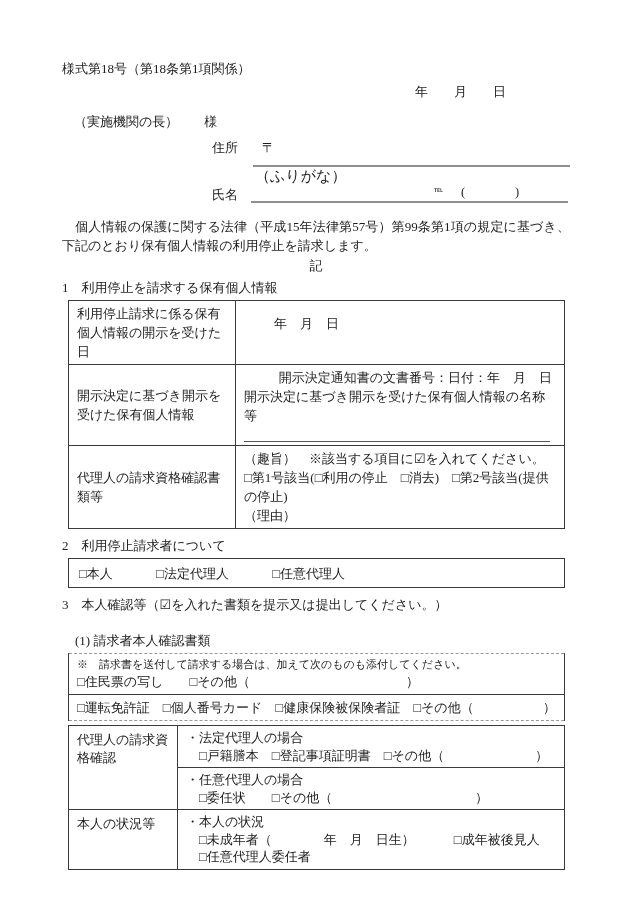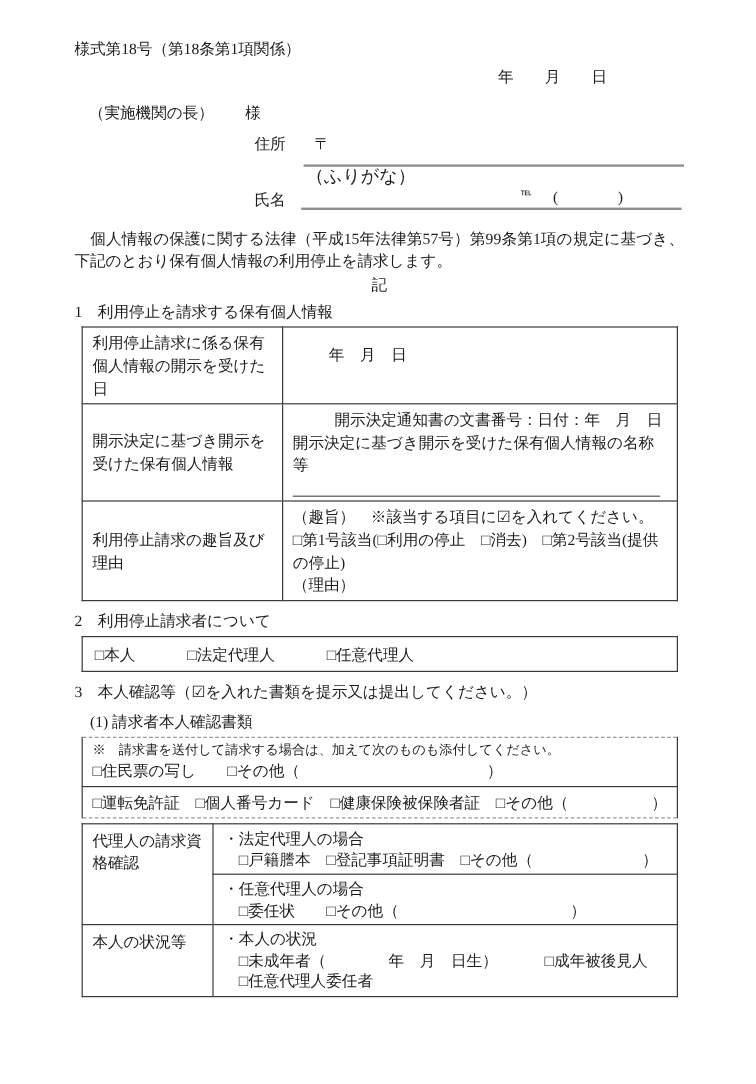--- a/index.html
+++ b/index.html
@@ -1,20 +1,20 @@
 <!DOCTYPE html>
 <html><head>
 <meta charset="utf-8">
 <style>
   html,body{margin:0;padding:0;background:#fff;}
   .page{
     position:relative;
     width:630px;height:899px;
     box-sizing:border-box;
-    padding:32px 60px 0 62px;
+    padding:60px 60px 0 62px;
     overflow:hidden;
     background:#fff;
     color:#1c1c1c;
     font-family:"Liberation Serif","DejaVu Serif",serif;
     font-size:13px;
     line-height:17px;
   }
   .form-number{font-size:13px;}
   .doc-title{text-align:center;font-size:13.5px;margin-top:8px;letter-spacing:1px;}
   .date-line{text-align:right;padding-right:64px;margin-top:6px;}
@@ -27,21 +27,21 @@
   .furigana-sm{font-size:15px;line-height:11px;margin-top:4px;padding-left:193px;color:#222;}
   .name-row{display:flex;align-items:flex-end;padding-left:150px;height:21px;}
   .name-row .nlabel{flex:none;}
   .name-line{flex:1;margin-left:13px;border-bottom:2px solid #8f8f8f;display:flex;align-items:flex-end;height:100%;max-width:317px;}
   .name-line .tel{margin-left:183px;font-size:11px;}
   .name-line .telp{margin-left:18px;font-size:12.5px;}
   .body-par{margin-top:14px;line-height:19px;text-align:justify;}
   .ki{text-align:center;margin-top:2px;}
   .sec-head{margin-top:5px;}
   .sec-head.gap{margin-top:8px;}
-  .sub-head{margin-top:8px;padding-left:13px;}
+  .sub-head{margin-top:19px;padding-left:13px;}
   table{border-collapse:collapse;width:497px;margin-left:6px;margin-top:4px;table-layout:fixed;}
   td{border:1px solid #3a3a3a;padding:3px 8px;font-size:13px;line-height:19px;vertical-align:top;}
   td.lbl{vertical-align:middle;}
   .t1 td.lbl{width:150px;}
   .t1 .r1-val{padding-left:30px;padding-top:10px;}
   .t1 .r1{height:44px;}
   .spread{display:flex;justify-content:flex-end;padding-right:4px;}
   .cell-uline{height:13px;border-bottom:1px solid #555;width:98%;margin-top:3px;}
   .t1 .r3 td{height:62px;}
   .t2 td{height:22px;padding-left:10px;vertical-align:middle;}
@@ -103,21 +103,21 @@
         <div class="spread">
           <span>開示決定通知書の文書番号：</span>
           <span>日付：</span>
           <span>年　月　日</span>
         </div>
         <div>開示決定に基づき開示を受けた保有個人情報の名称等</div>
         <div class="cell-uline"></div>
       </td>
     </tr>
     <tr class="r3">
-      <td class="lbl">利用停止請求の趣旨及び理由</td>
+      <td class="lbl">代理人の請求資格確認書類等</td>
       <td>
         <div>（趣旨）　※該当する項目に☑を入れてください。</div>
         <div>□第1号該当(□利用の停止　□消去)　□第2号該当(提供の停止)</div>
         <div>（理由）</div>
       </td>
     </tr>
   </tbody>
     </table>
 
   <div class="sec-head gap">2　利用停止請求者について</div>

